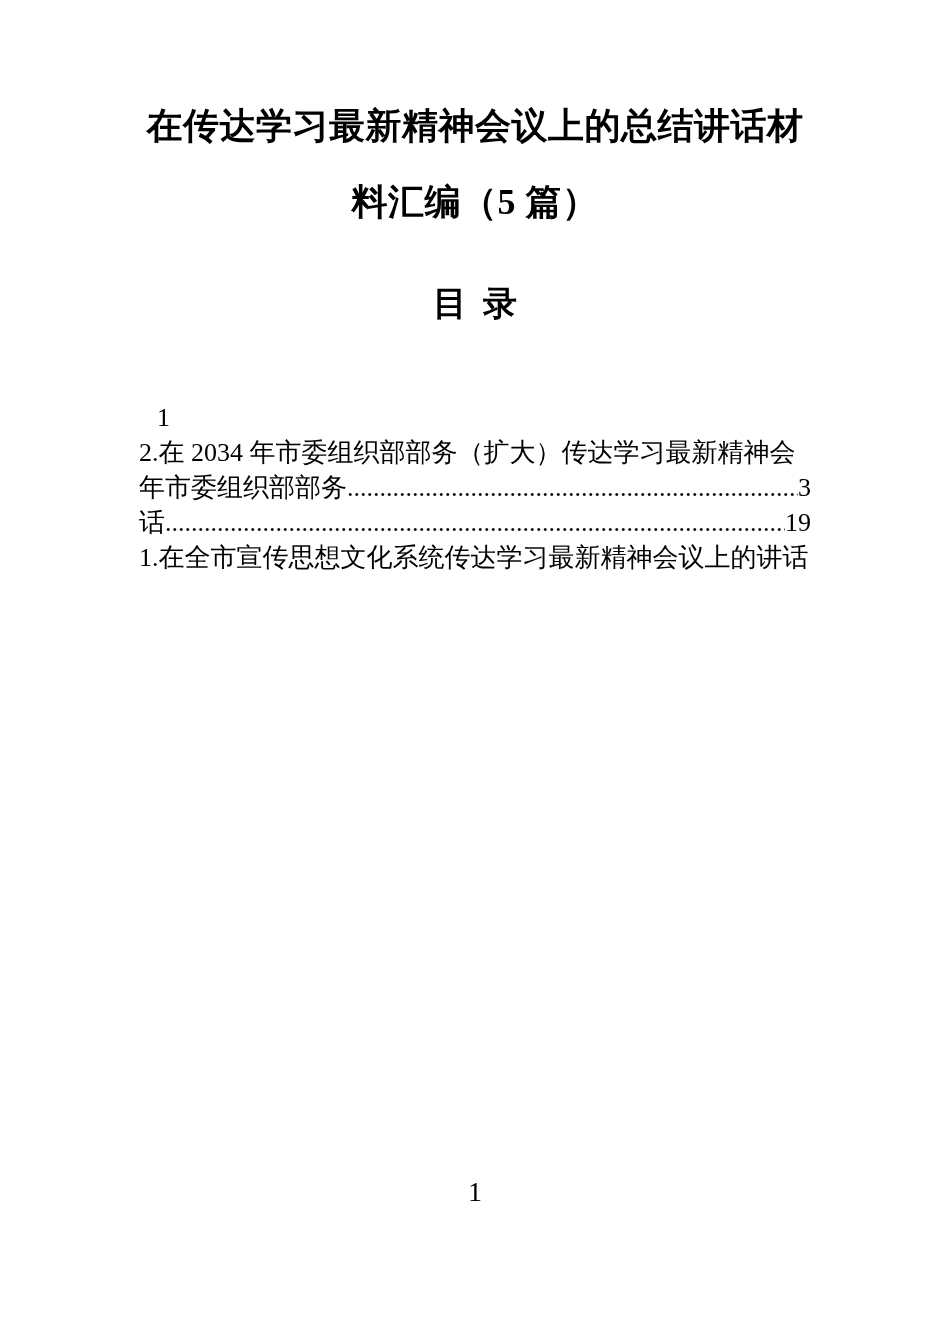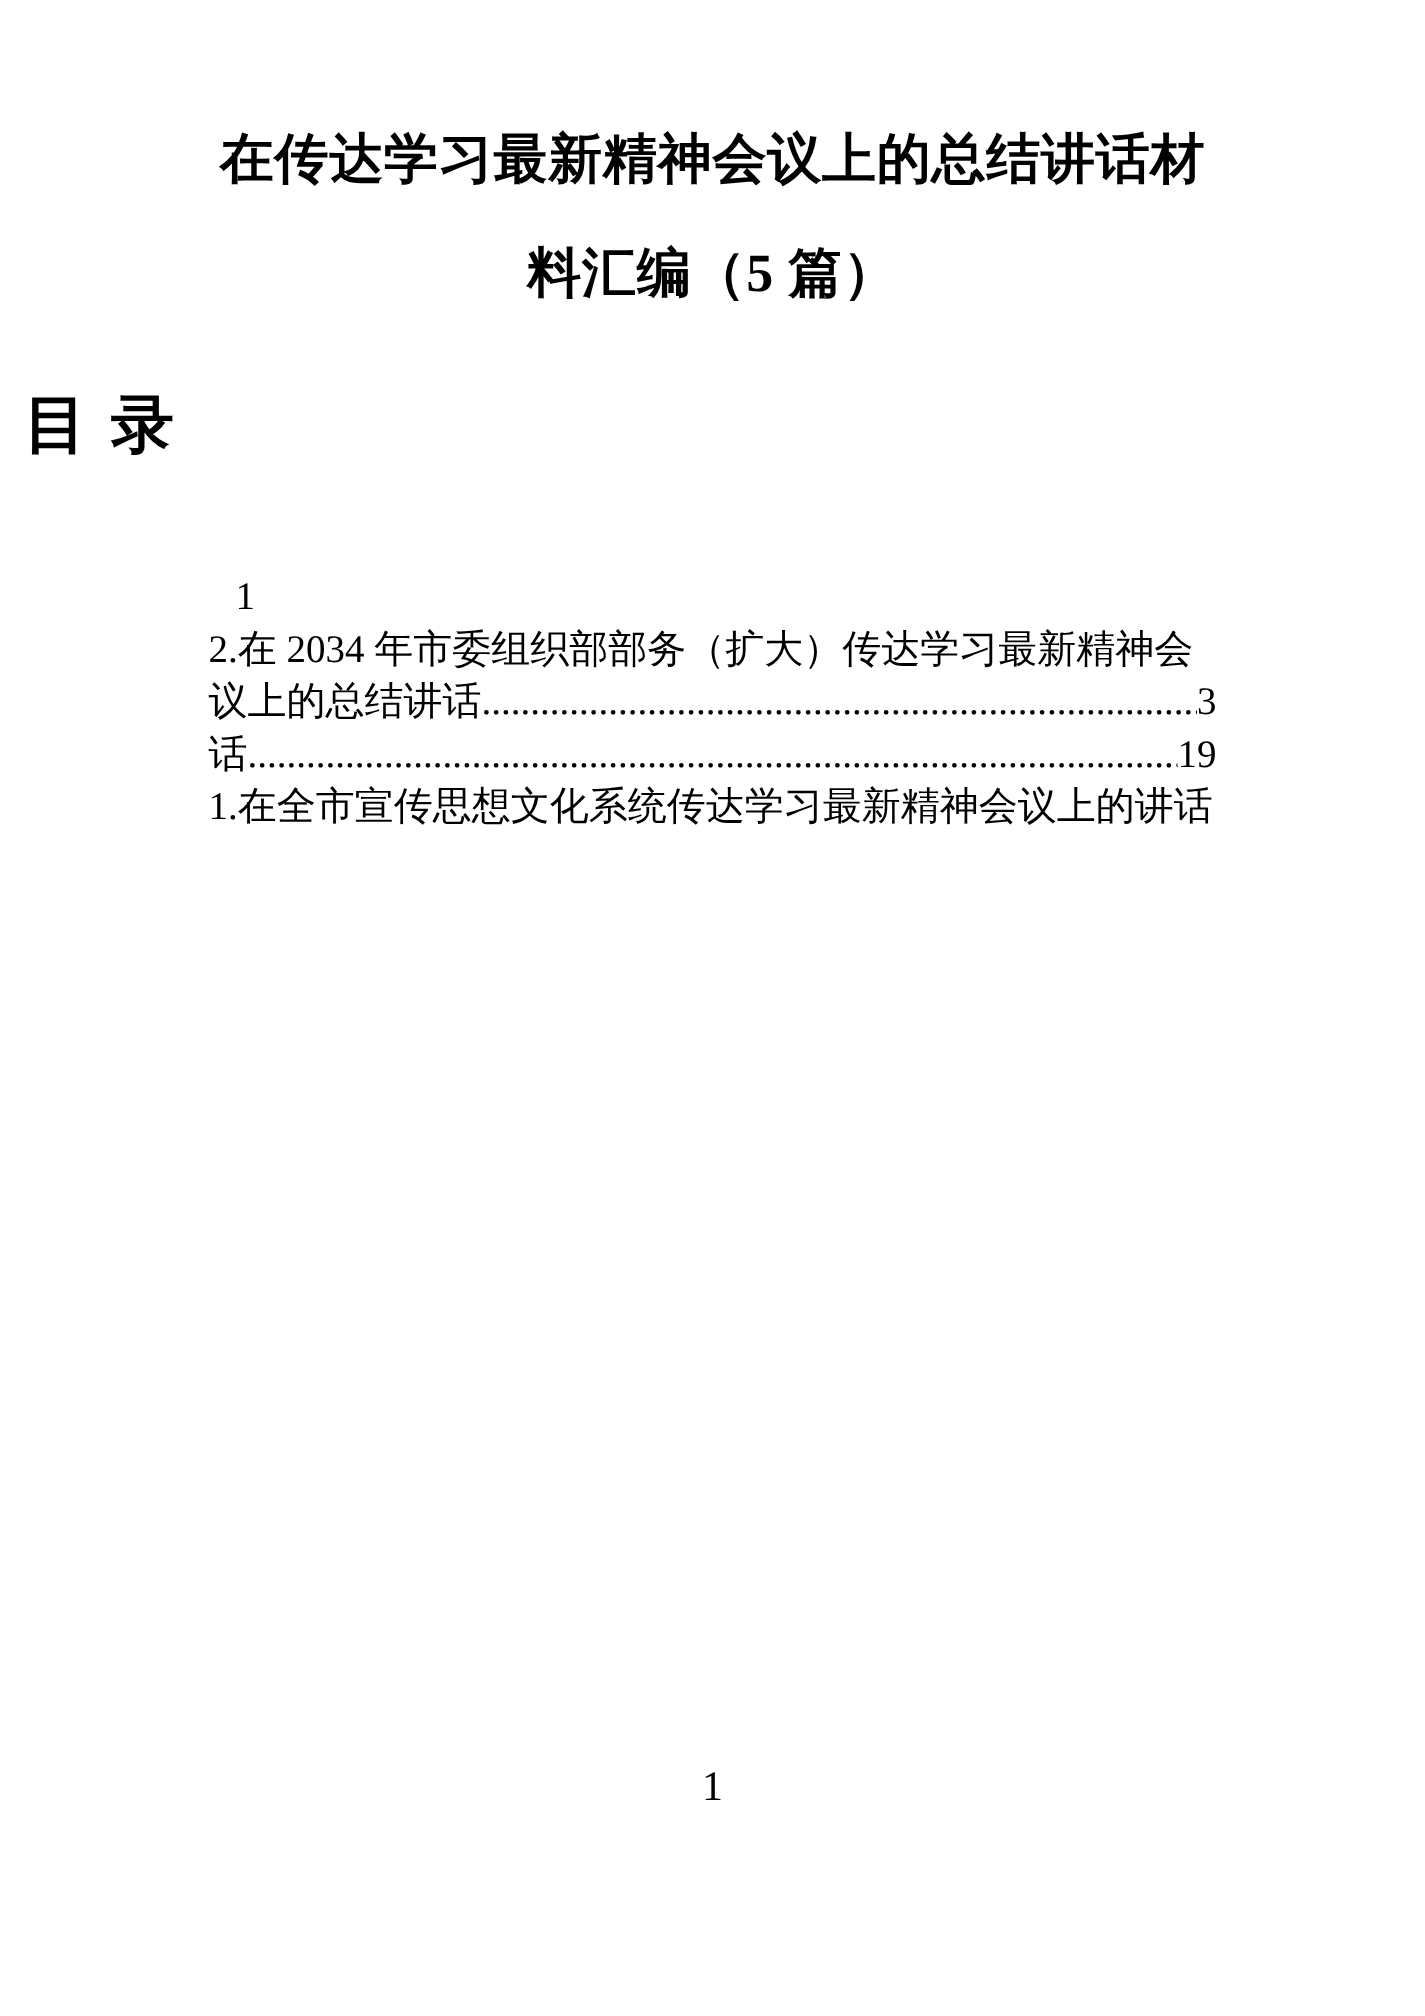--- a/index.html
+++ b/index.html
@@ -14,35 +14,36 @@
     font-family: "Liberation Serif", "DejaVu Serif", serif;
     color: #000000;
     overflow: hidden;
   }
   .page {
     position: absolute;
     inset: 0;
   }
   .title {
     margin: 0;
-    padding-top: 68px;
+    padding-top: 88px;
     font-size: 36px;
     line-height: 76px;
     font-weight: bold;
     text-align: center;
     letter-spacing: 0.5px;
   }
   .title-line {
     display: block;
   }
   .toc-heading {
     margin: 34px 0 0 0;
-    font-size: 42px;
+    font-size: 34px;
     line-height: 60px;
     font-weight: bold;
+    text-align: center;
     letter-spacing: 16px;
     text-indent: 16px;
   }
   .toc {
     width: 672px;
     margin: 66px auto 0 auto;
     font-size: 26px;
     line-height: 35px;
   }
   .toc-line {
@@ -97,21 +98,21 @@
     <div class="toc-line indent">
       <span class="toc-text">1</span>
     </div>
 
 
     <div class="toc-line">
       <span class="toc-text">2.在 2034 年市委组织部部务（扩大）传达学习最新精神会</span>
     </div>
 
     <div class="toc-line">
-      <span class="toc-text">议上的总结讲话</span>
+      <span class="toc-text">年市委组织部部务</span>
       <span class="leader"></span>
       <span class="toc-page">3</span>
     </div>
 
 
     <div class="toc-line">
       <span class="toc-text">话</span>
       <span class="leader"></span>
       <span class="toc-page">19</span>
     </div>

